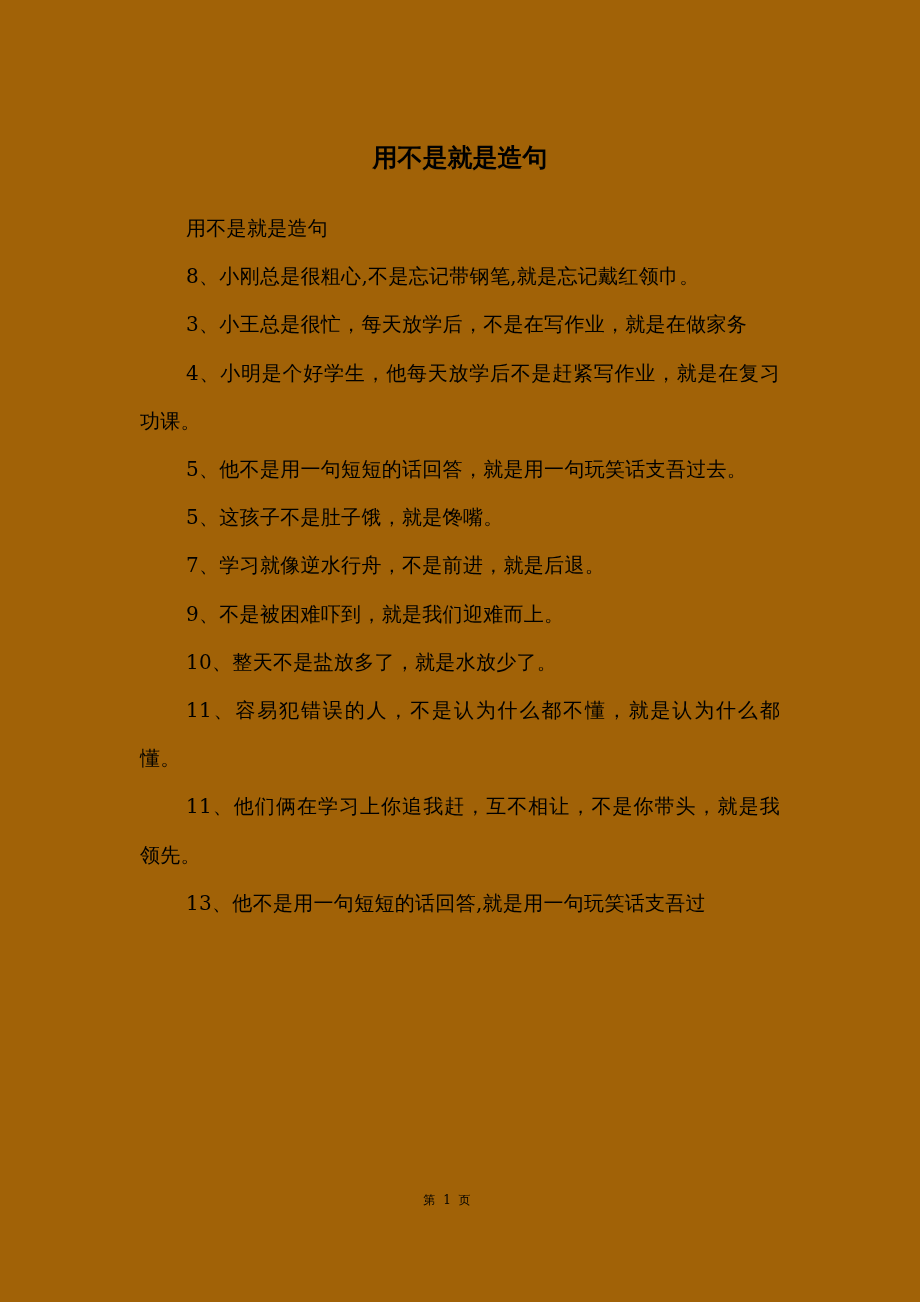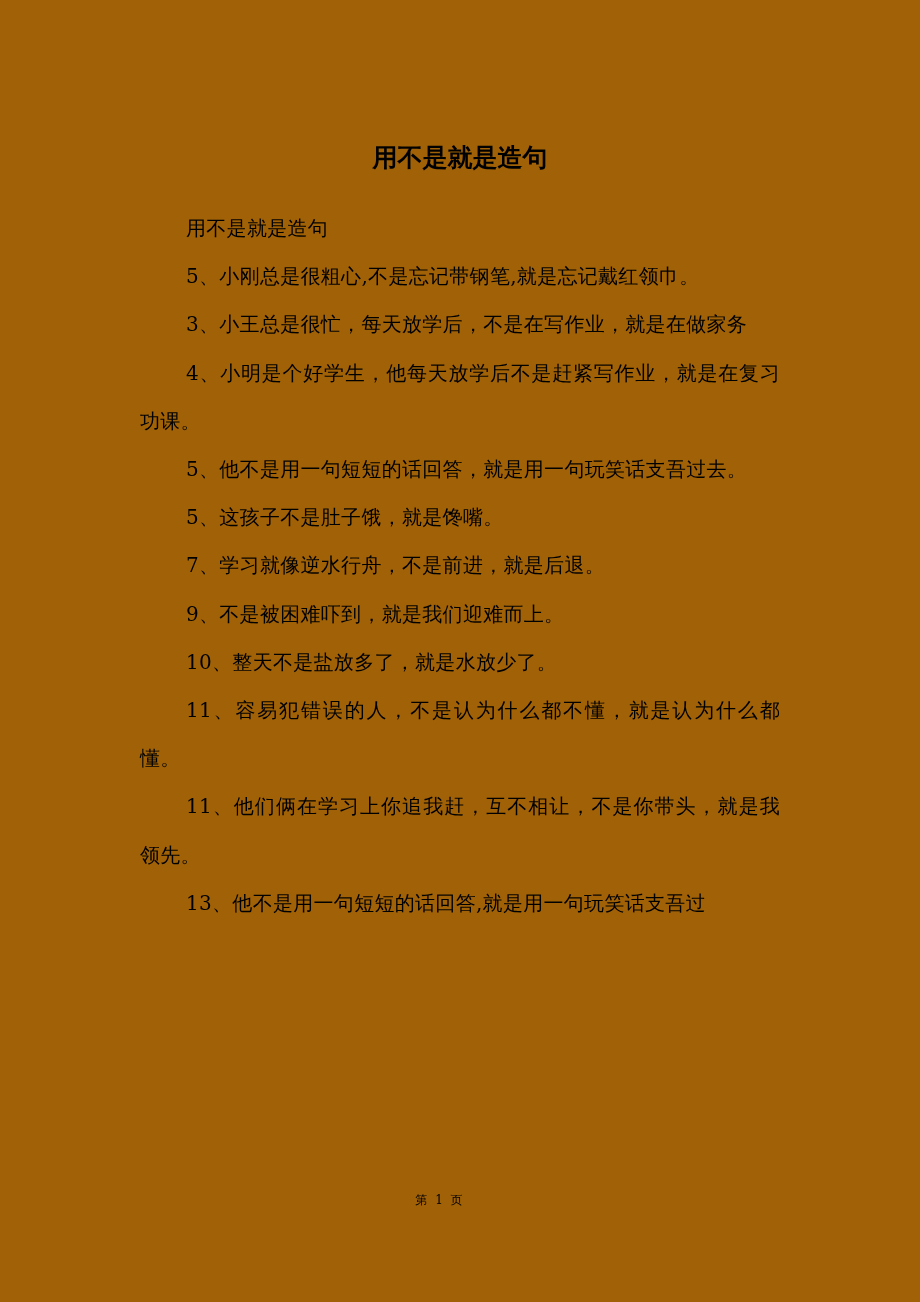--- a/index.html
+++ b/index.html
@@ -45,38 +45,38 @@
       letter-spacing: 0.3px;
     }
     .para {
       margin: 0;
       text-indent: 46px;
       text-align: justify;
       text-align-last: left;
     }
     .footer {
       position: absolute;
-      left: 4px;
+      left: 12px;
       width: 872px;
       top: 1190px;
       text-align: center;
       font-size: 12px;
       line-height: 20px;
       letter-spacing: 2px;
     }
   </style>
 </head>
 <body>
 
 <div class="page">
   <div class="title">用不是就是造句</div>
 
   <div class="body-text">
     <p class="para">用不是就是造句</p>
-    <p class="para">5、小刚总是很粗心,不是忘记带钢笔,就是忘记戴红领巾。</p>
+    <p class="para">8、小刚总是很粗心,不是忘记带钢笔,就是忘记戴红领巾。</p>
     <p class="para">3、小王总是很忙，每天放学后，不是在写作业，就是在做家务</p>
     <p class="para">4、小明是个好学生，他每天放学后不是赶紧写作业，就是在复习功课。</p>
     <p class="para">5、他不是用一句短短的话回答，就是用一句玩笑话支吾过去。</p>
     <p class="para">5、这孩子不是肚子饿，就是馋嘴。</p>
     <p class="para">7、学习就像逆水行舟，不是前进，就是后退。</p>
     <p class="para">9、不是被困难吓到，就是我们迎难而上。</p>
     <p class="para">10、整天不是盐放多了，就是水放少了。</p>
     <p class="para">11、容易犯错误的人，不是认为什么都不懂，就是认为什么都懂。</p>
     <p class="para">11、他们俩在学习上你追我赶，互不相让，不是你带头，就是我领先。</p>
     <p class="para">13、他不是用一句短短的话回答,就是用一句玩笑话支吾过</p>

